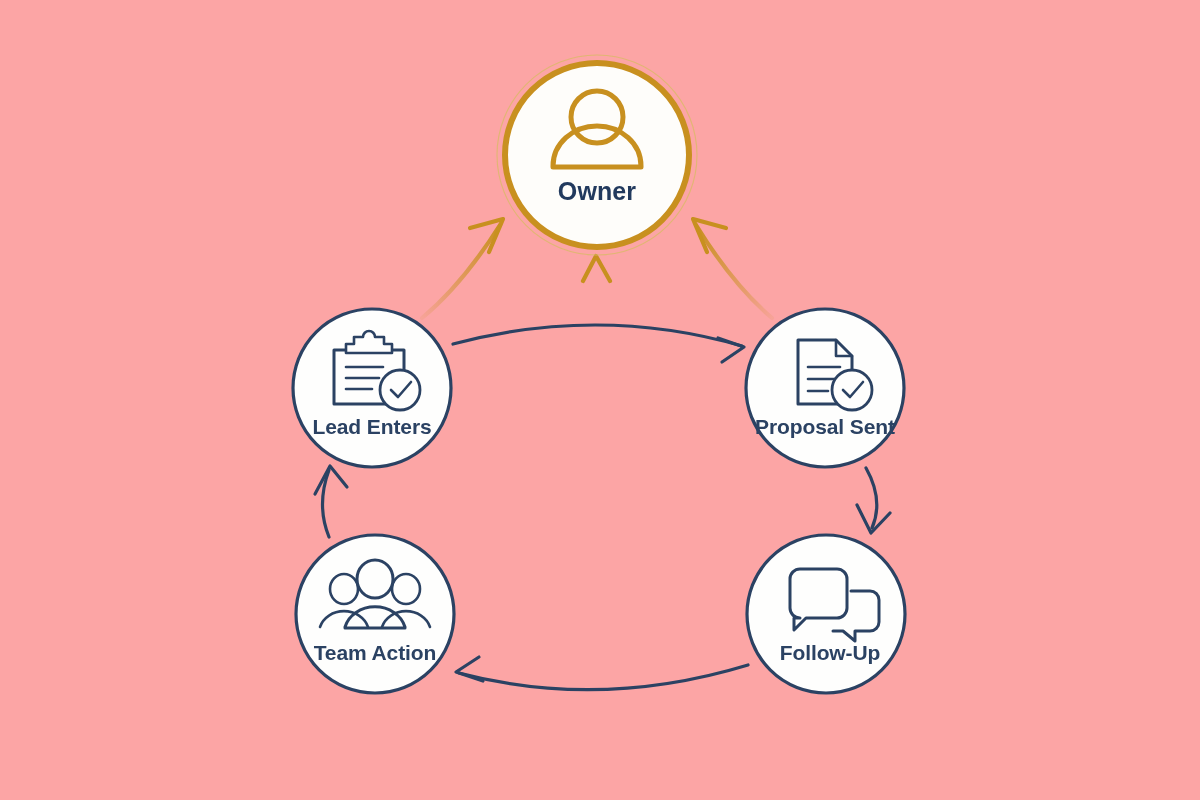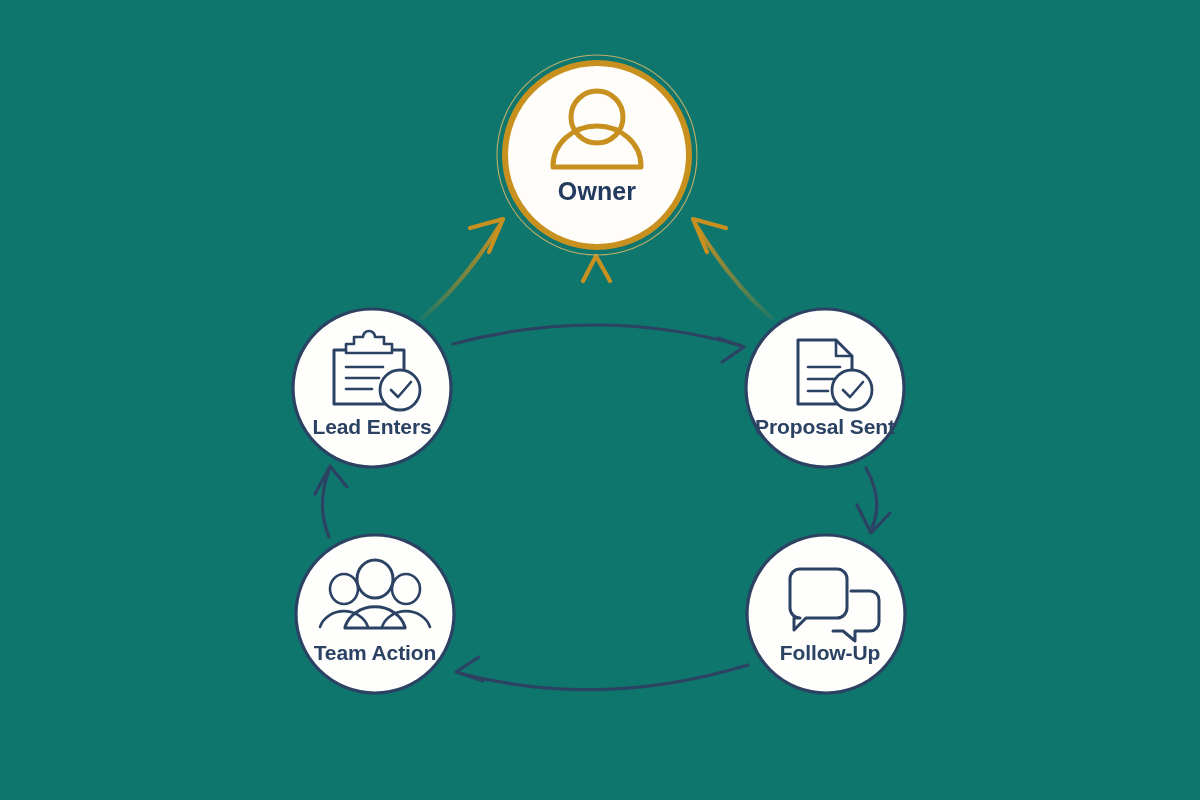--- a/index.html
+++ b/index.html
@@ -4,21 +4,21 @@
 <style>
   html, body {
     margin: 0;
     padding: 0;
     background: #ffffff;
   }
   #stage {
     position: relative;
     width: 1200px;
     height: 800px;
-    background: #0f766e;
+    background: #fca5a5;
     overflow: hidden;
     font-family: "Liberation Sans", sans-serif;
   }
   #canvas {
     position: absolute;
     top: 0;
     left: 0;
     width: 1200px;
     height: 800px;
   }

